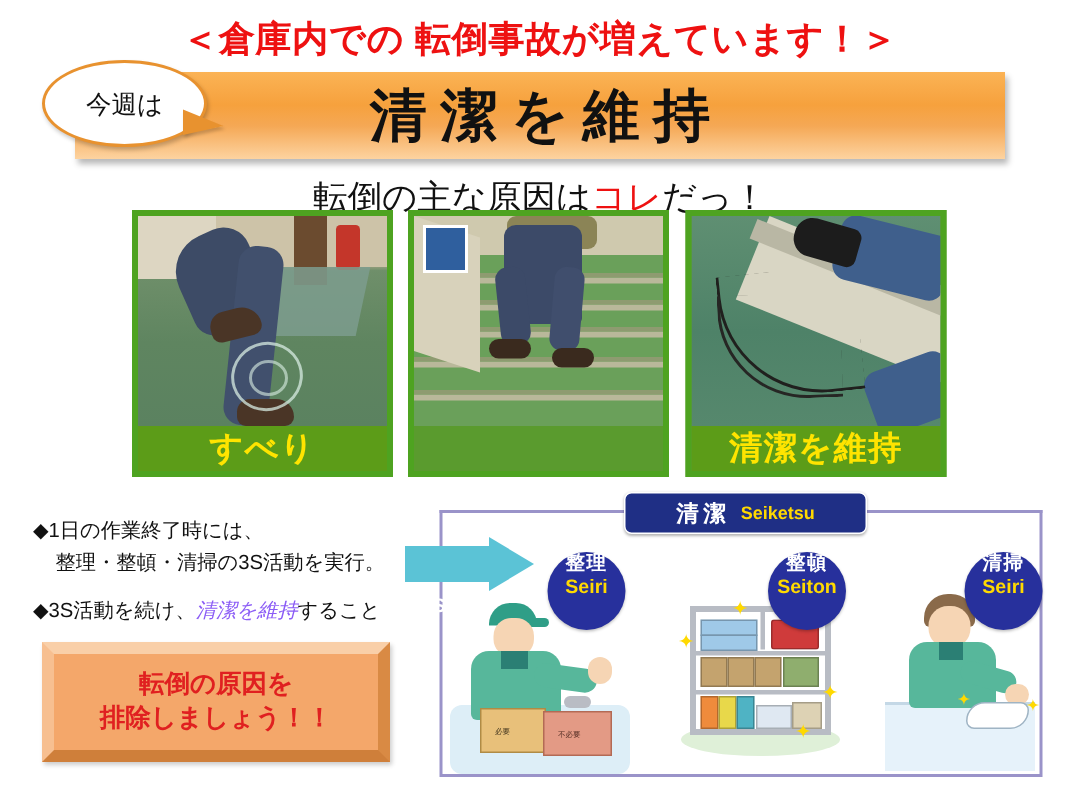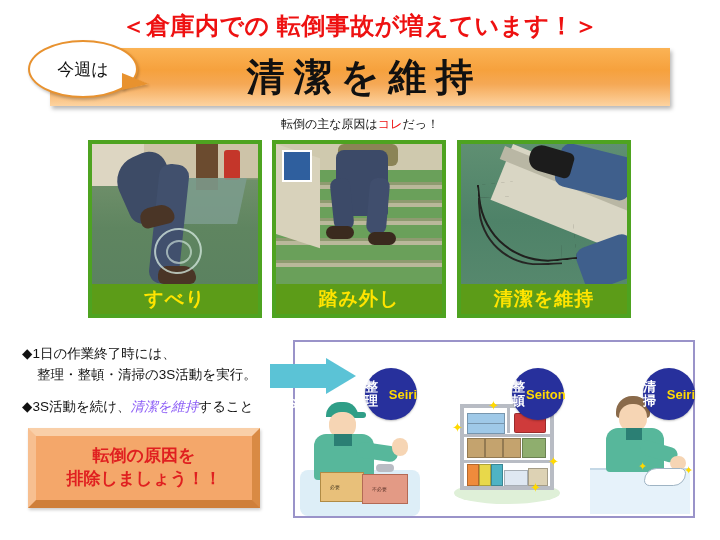--- a/index.html
+++ b/index.html
@@ -55,38 +55,38 @@
     content:"";position:absolute;left:-26px;top:-11px;
     border-top:11px solid transparent;
     border-bottom:6px solid transparent;
     border-left:27px solid #e8922f;
     z-index:-1;
   }
 
   
   .subtitle{
     position:absolute;left:0;top:116px;width:720px;text-align:center;
-    font-size:12px;color:#111;white-space:nowrap;
+    font-size:23px;color:#111;white-space:nowrap;
   }
   .subtitle .hl{color:#ee1111;}
 
   
   .photo-row{position:absolute;left:0;top:140px;width:720px;height:180px;}
   .card{
     position:absolute;top:0;width:174px;height:178px;
     border:4px solid #4ea320;background:#5a9b2e;
     box-sizing:border-box;overflow:hidden;
   }
   .card.c1{left:88px;}
   .card.c2{left:272px;}
   .card.c3{left:457px;}
   .photo{position:absolute;left:0;top:0;width:166px;height:140px;overflow:hidden;}
   .caption{
     position:absolute;left:0;bottom:0;width:166px;height:30px;
-    background:#5c9c18;color:#ffe400;font-size:19px;font-weight:700;
+    background:#5c9c18;color:#ffe400;font-size:22px;font-weight:700;
     display:flex;align-items:center;justify-content:center;letter-spacing:1px;
   }
 
   
   .p1{background:linear-gradient(to bottom,#b9ac8e 0%,#b9ac8e 22%,#6f8f6a 26%,#5f8560 60%,#5b8260 100%);}
   .p1 .wall{position:absolute;left:0;top:0;width:166px;height:34px;background:#cdc3a8;}
   .p1 .wall2{position:absolute;left:0;top:0;width:52px;height:42px;background:#ddd6c2;}
   .p1 .door{position:absolute;left:104px;top:0;width:22px;height:46px;background:#6b4b2f;}
   .p1 .ext{position:absolute;left:132px;top:6px;width:16px;height:30px;background:#c4362a;border-radius:3px;}
   .p1 .mat{position:absolute;left:92px;top:34px;width:58px;height:46px;background:#7d9c8e;transform:skewX(-12deg);opacity:.85;}
@@ -180,21 +180,21 @@
     box-shadow:0 1px 2px rgba(0,0,0,.3);z-index:8;
   }
   .panel-head .ja{color:#fff;font-size:15px;font-weight:700;letter-spacing:3px;}
   .panel-head .ro{color:#ffd900;font-size:12px;font-weight:700;}
   .hrule{position:absolute;top:340px;height:2px;background:#9a93c9;}
   .hrule.left{left:293px;width:123px;}
   .hrule.right{left:576px;width:119px;}
 
   .sbadge{
     position:absolute;width:52px;height:52px;border-radius:50%;
-    background:#27309c;display:flex;flex-direction:row;
+    background:#27309c;display:flex;flex-direction:column;
     align-items:center;justify-content:flex-start;z-index:7;
     box-shadow:0 1px 2px rgba(0,0,0,.25);
   }
   .sbadge .ja{color:#fff;font-size:13px;font-weight:700;letter-spacing:1px;line-height:1.1;}
   .sbadge .ro{color:#ffd900;font-size:13px;font-weight:700;margin-top:1px;}
   .sb1{left:365px;top:368px;}
   .sb2{left:512px;top:368px;}
   .sb3{left:643px;top:368px;}
 
   
@@ -288,21 +288,20 @@
         <div class="stair" style="top:26px;height:12px"></div>
         <div class="wallL"></div>
         <div class="poster"></div>
         <div class="torso"></div>
         <div class="legs"></div>
         <div class="legA"></div>
         <div class="legB"></div>
         <div class="shoeA"></div>
         <div class="shoeB"></div>
       </div>
-      <div class="caption">踏み外し</div>
     </div>
 
     <div class="card c3">
       <div class="photo p3">
         <div class="ledge"></div>
         <div class="ledge2"></div>
         <div class="pant"></div>
         <div class="pant2"></div>
         <div class="shoe"></div>
         <div class="cable"></div>
@@ -335,20 +334,24 @@
   <div class="arrow">
     <div class="body"></div>
     <div class="head"></div>
     <div class="lbl">3S活動</div>
   </div>
 
   <div class="panel"></div>
   <div class="hrule left"></div>
   <div class="hrule right"></div>
 
+  <div class="panel-head">
+    <span class="ja">清潔</span>
+    <span class="ro">Seiketsu</span>
+  </div>
 
   <div class="sbadge sb1">
     <span class="ja">整理</span>
     <span class="ro">Seiri</span>
   </div>
   <div class="sbadge sb2">
     <span class="ja">整頓</span>
     <span class="ro">Seiton</span>
   </div>
   <div class="sbadge sb3">

